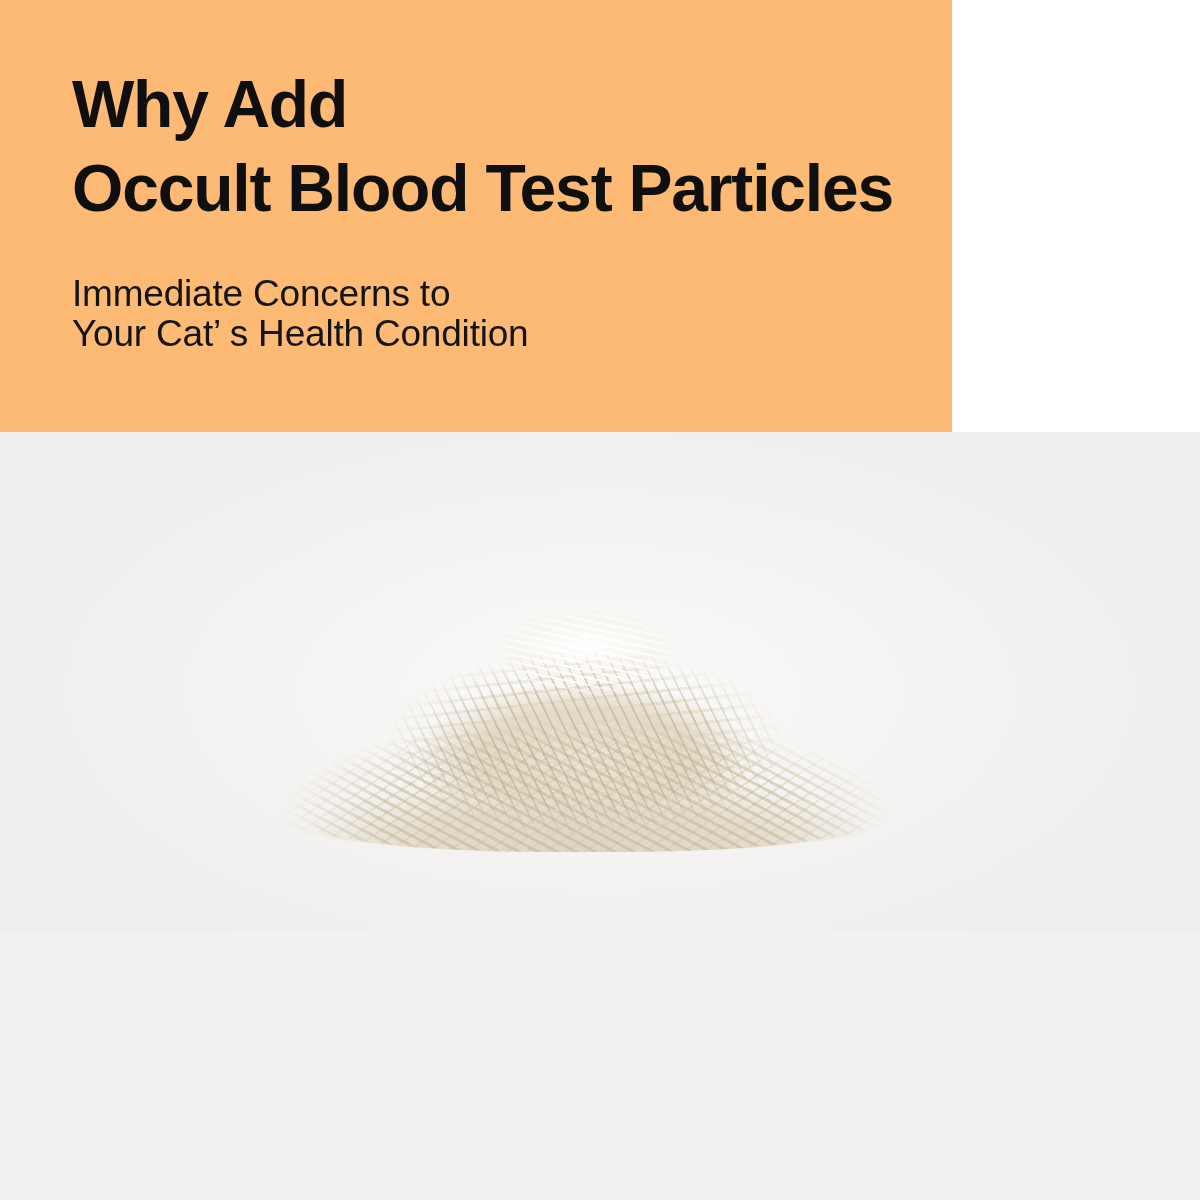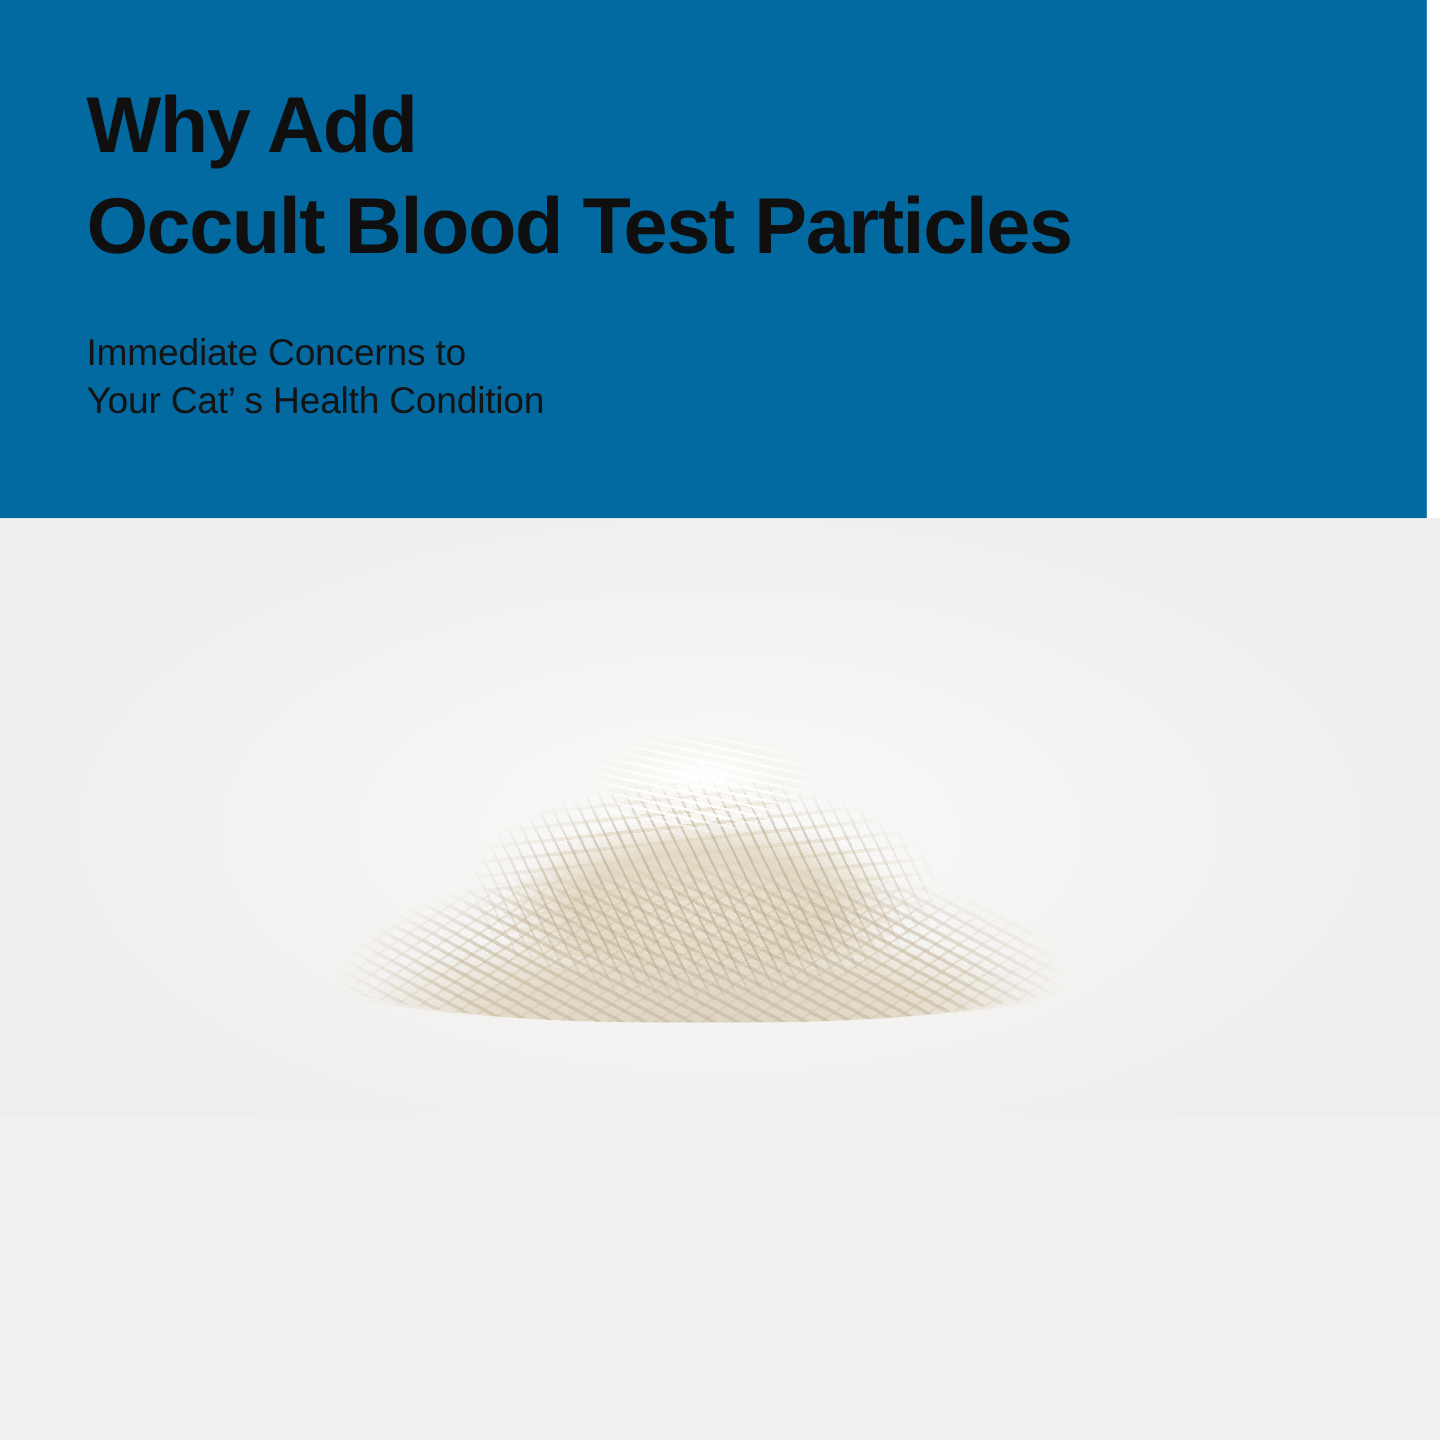--- a/index.html
+++ b/index.html
@@ -15,36 +15,36 @@
     width: 1200px;
     height: 1200px;
     overflow: hidden;
     background: #ffffff;
   }
 
   
   .header {
     position: absolute;
     top: 0; left: 0;
-    width: 1189px;
+    width: 952px;
     height: 432px;
-    background: #0369a1;
+    background: #fdba74;
     padding: 62px 0 0 72px;
   }
   .title {
     font-size: 66px;
     line-height: 84px;
     font-weight: 700;
     letter-spacing: -1.2px;
     color: #0f0f0f;
     white-space: pre-line;
   }
   .subtitle {
     margin-top: 44px;
-    font-size: 31px;
+    font-size: 37px;
     line-height: 40px;
     font-weight: 400;
     letter-spacing: -0.2px;
     color: #141414;
     white-space: pre-line;
   }
 
   
   .photo-band {
     position: absolute;

